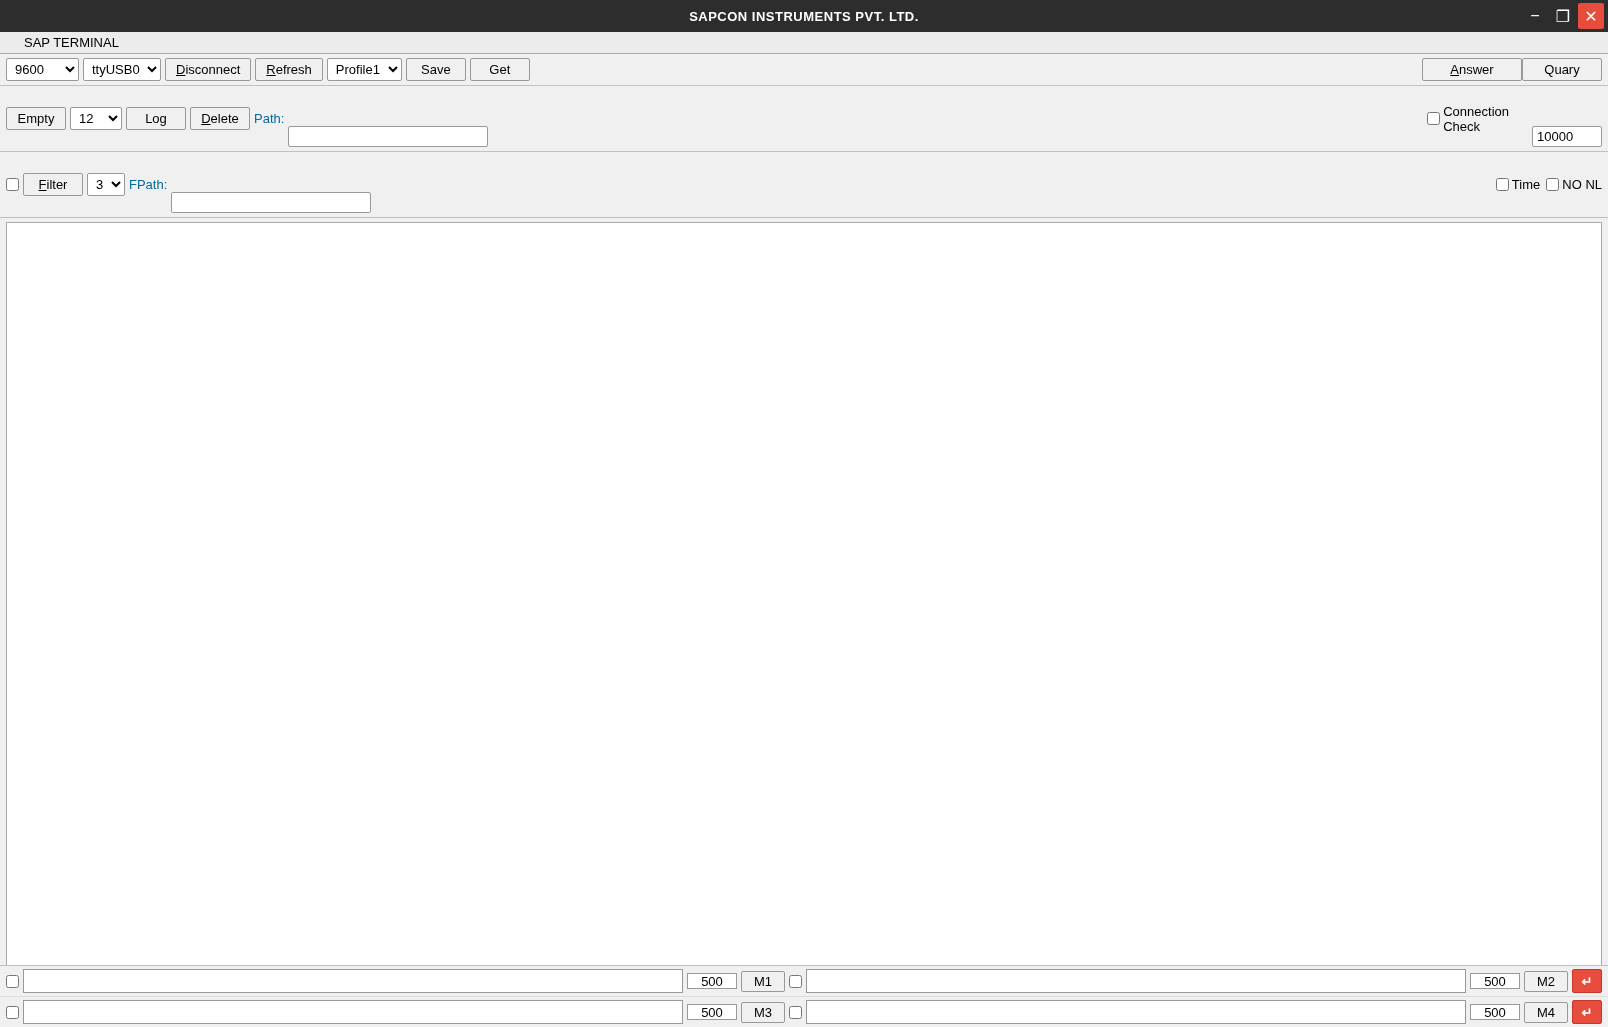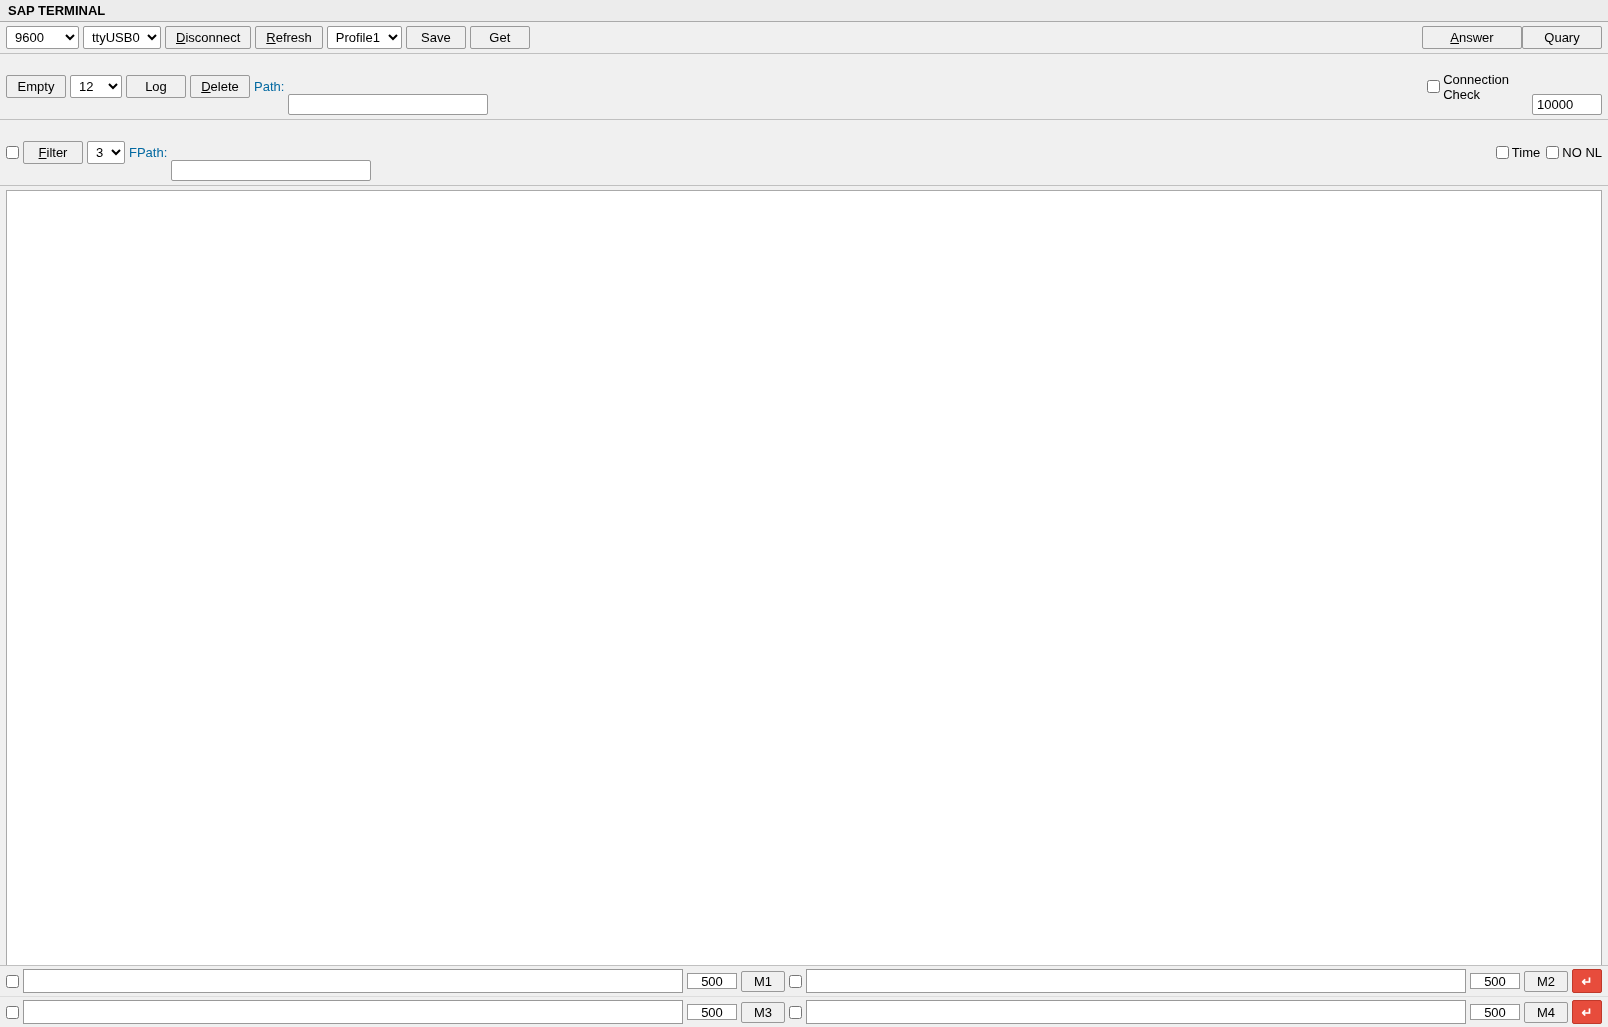--- a/index.html
+++ b/index.html
@@ -53,24 +53,23 @@
       justify-content: center;
       border-radius: 2px;
     }
 
     .title-btn.close {
       background: #e74c3c;
     }
 
     .menu-bar {
       background: #ececec;
-      padding: 3px 8px;
+      padding: 3px 24px;
       border-bottom: 1px solid #aaa;
       font-size: 13px;
-      font-weight: bold;
     }
 
     .toolbar-right {
       margin-left: auto;
       display: flex;
       align-items: center;
       gap: 0;
     }
 
     .toolbar2-right {
@@ -217,20 +216,28 @@
 
     .underline {
       text-decoration: underline;
     }
   </style>
 </head>
 <body>
 
 <div class="app-window">
 
+  <div class="title-bar">
+    <span>SAPCON INSTRUMENTS PVT. LTD.</span>
+    <div class="title-bar-controls">
+      <button class="title-btn">−</button>
+      <button class="title-btn">❐</button>
+      <button class="title-btn close">✕</button>
+    </div>
+  </div>
 
   <div class="menu-bar">
     <span>SAP TERMINAL</span>
   </div>
 
   <div class="toolbar-row">
     <select class="tb-select">
       <option>9600</option>
       <option>19200</option>
       <option>38400</option>

